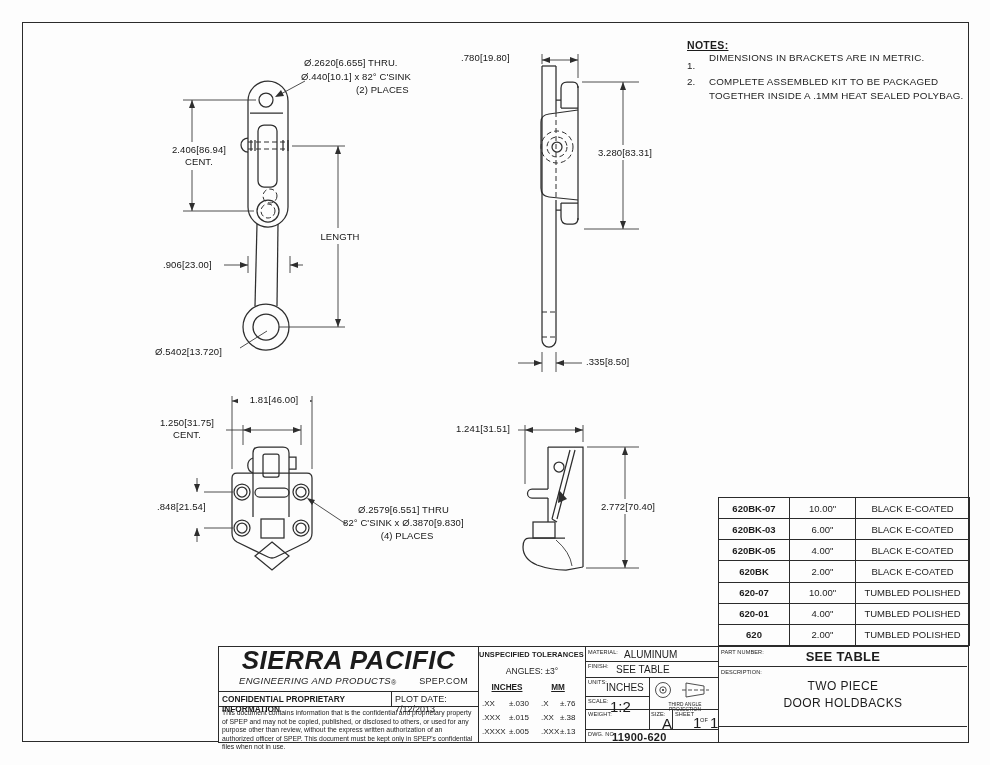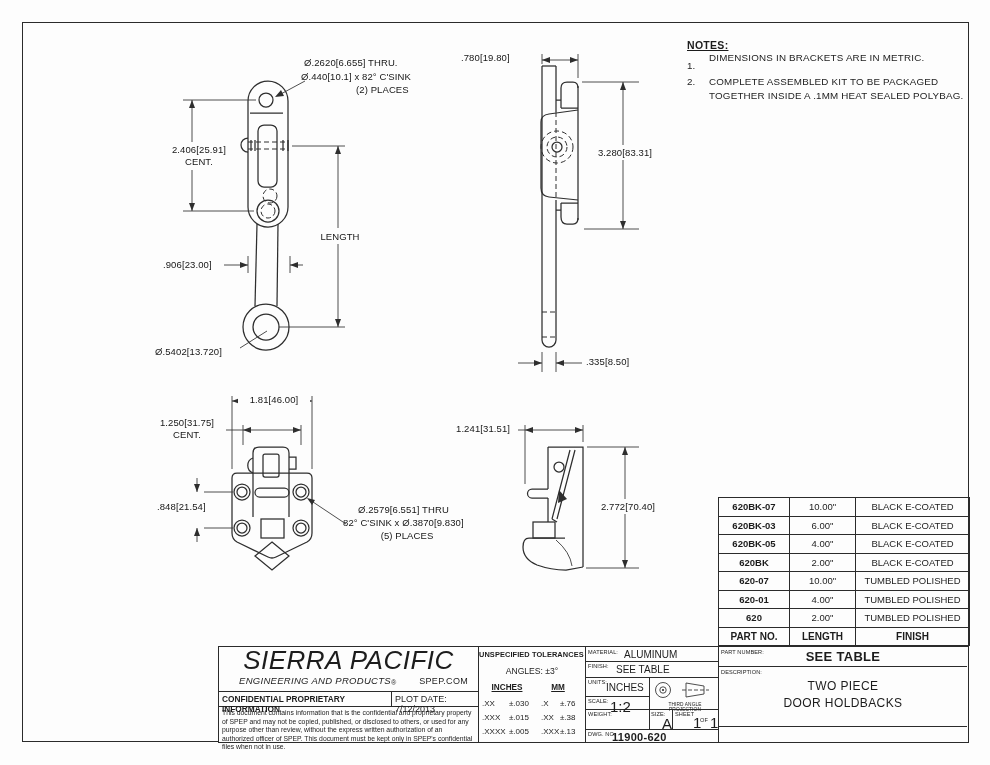--- a/index.html
+++ b/index.html
@@ -20,21 +20,21 @@
   .note-line{position:absolute;font-size:9.8px;letter-spacing:0.2px;white-space:nowrap;}
   
   table.parts{position:absolute;left:718px;top:497px;width:251px;height:149px;border-collapse:collapse;table-layout:fixed;font-size:9.5px;}
   table.parts td{border:1.3px solid #2b2b2b;text-align:center;vertical-align:middle;padding:0;overflow:hidden;}
   table.parts td.b{font-weight:bold;}
   table.parts tr.hdr td{font-weight:bold;font-size:10px;}
   
   .tb{position:absolute;left:218px;top:646px;width:751px;height:97px;border:1.6px solid #2b2b2b;box-sizing:border-box;background:#fdfdfd;}
   .tb .col{position:absolute;top:0;height:100%;border-right:1.3px solid #2b2b2b;box-sizing:border-box;}
   .mlbl{position:absolute;font-size:5.6px;letter-spacing:0.1px;color:#222;}
-  .company{position:absolute;left:0;right:0;top:-2px;text-align:center;font-size:26px;font-weight:normal;font-style:italic;letter-spacing:0.5px;}
+  .company{position:absolute;left:0;right:0;top:-2px;text-align:center;font-size:26px;font-weight:bold;font-style:italic;letter-spacing:0.5px;}
   .tagline{position:absolute;left:20px;top:28px;font-size:9.5px;font-style:italic;letter-spacing:0.3px;}
   .regmark{font-size:7px;vertical-align:-1px;}
   .website{position:absolute;right:10px;top:29px;font-size:9px;letter-spacing:0.3px;}
   .confrow{position:absolute;left:0;top:44px;width:100%;height:16px;border-top:1.3px solid #2b2b2b;border-bottom:1.3px solid #2b2b2b;box-sizing:border-box;}
   .conf{position:absolute;left:0;top:0;width:173px;height:100%;border-right:1.3px solid #2b2b2b;box-sizing:border-box;font-size:8.3px;font-weight:bold;padding:2px 0 0 3px;}
   .plotdate{position:absolute;left:176px;top:2px;font-size:9px;}
   .legal{position:absolute;left:0;top:60px;width:100%;height:37px;font-size:6.8px;line-height:8.6px;padding:2px 3px;box-sizing:border-box;letter-spacing:0;}
   .tol-head{position:absolute;left:0;width:100%;top:3px;text-align:left;font-size:7.4px;font-weight:bold;letter-spacing:0.1px;}
   .tol-ang{position:absolute;left:0;width:100%;top:19px;text-align:center;font-size:8.6px;}
   .tol-colh{position:absolute;top:36px;font-size:8.2px;font-weight:bold;text-decoration:underline;text-align:center;}
@@ -184,37 +184,37 @@
       <path class="thin" d="M587,447 L639,447 M586,568 L639,568"></path>
       <path class="thin" d="M625,447 L625,499 M625,514 L625,568"></path>
       <polygon class="ah" points="625,447 622,455 628,455"></polygon>
       <polygon class="ah" points="625,568 622,560 628,560"></polygon>
     </g>
   </svg>
 
   <div class="lbl" style="left:304px;top:57px;">Ø.2620[6.655] THRU.</div>
   <div class="lbl" style="left:301px;top:71px;">Ø.440[10.1] x 82° C'SINK</div>
   <div class="lbl" style="left:356px;top:84px;">(2) PLACES</div>
-  <div class="lbl bg ctr" style="left:158px;top:144px;width:78px;">2.406[25.91]</div>
+  <div class="lbl bg ctr" style="left:158px;top:144px;width:78px;">2.406[86.94]</div>
   <div class="lbl bg ctr" style="left:158px;top:156px;width:78px;">CENT.</div>
   <div class="lbl" style="left:163px;top:259px;">.906[23.00]</div>
   <div class="lbl bg ctr" style="left:312px;top:231px;width:52px;">LENGTH</div>
   <div class="lbl" style="left:155px;top:346px;">Ø.5402[13.720]</div>
 
   <div class="lbl" style="left:461px;top:52px;">.780[19.80]</div>
   <div class="lbl bg ctr" style="left:584px;top:147px;width:78px;">3.280[83.31]</div>
   <div class="lbl" style="left:586px;top:356px;">.335[8.50]</div>
 
   <div class="lbl bg ctr" style="left:238px;top:394px;width:68px;">1.81[46.00]</div>
   <div class="lbl ctr" style="left:151px;top:417px;width:72px;">1.250[31.75]</div>
   <div class="lbl ctr" style="left:151px;top:429px;width:72px;">CENT.</div>
   <div class="lbl" style="left:157px;top:501px;">.848[21.54]</div>
   <div class="lbl" style="left:358px;top:504px;">Ø.2579[6.551] THRU</div>
   <div class="lbl" style="left:343px;top:517px;">82° C'SINK x Ø.3870[9.830]</div>
-  <div class="lbl ctr" style="left:343px;top:530px;width:128px;">(5) PLACES</div>
+  <div class="lbl ctr" style="left:343px;top:530px;width:128px;">(4) PLACES</div>
 
   <div class="lbl" style="left:456px;top:423px;">1.241[31.51]</div>
   <div class="lbl bg ctr" style="left:593px;top:501px;width:66px;">2.772[70.40]</div>
 
   <div>
     <div class="note-head" style="left:687px;top:39px;">NOTES:</div>
     <div class="note-num" style="left:687px;top:60px;">1.</div>
     <div class="note-line" style="left:709px;top:52px;">DIMENSIONS IN BRACKETS ARE IN METRIC.</div>
     <div class="note-num" style="left:687px;top:76px;">2.</div>
     <div class="note-line" style="left:709px;top:76px;">COMPLETE ASSEMBLED KIT TO BE PACKAGED</div>
@@ -255,25 +255,20 @@
         </tr>
     <tr>
           <td class="b">620-01</td>
           <td>4.00"</td>
           <td>TUMBLED POLISHED</td>
         </tr>
     <tr>
           <td class="b">620</td>
           <td>2.00"</td>
           <td>TUMBLED POLISHED</td>
-        </tr>
-    <tr class="hdr">
-          <td>PART NO.</td>
-          <td>LENGTH</td>
-          <td>FINISH</td>
         </tr>
   </tbody>
     </table>
 
   <div class="tb">
 
     <div class="col" style="left:0;width:260px;">
       <div class="company">SIERRA PACIFIC</div>
       <div class="tagline"><span>ENGINEERING AND PRODUCTS</span><span class="regmark">®</span></div>
       <div class="website">SPEP.COM</div>

